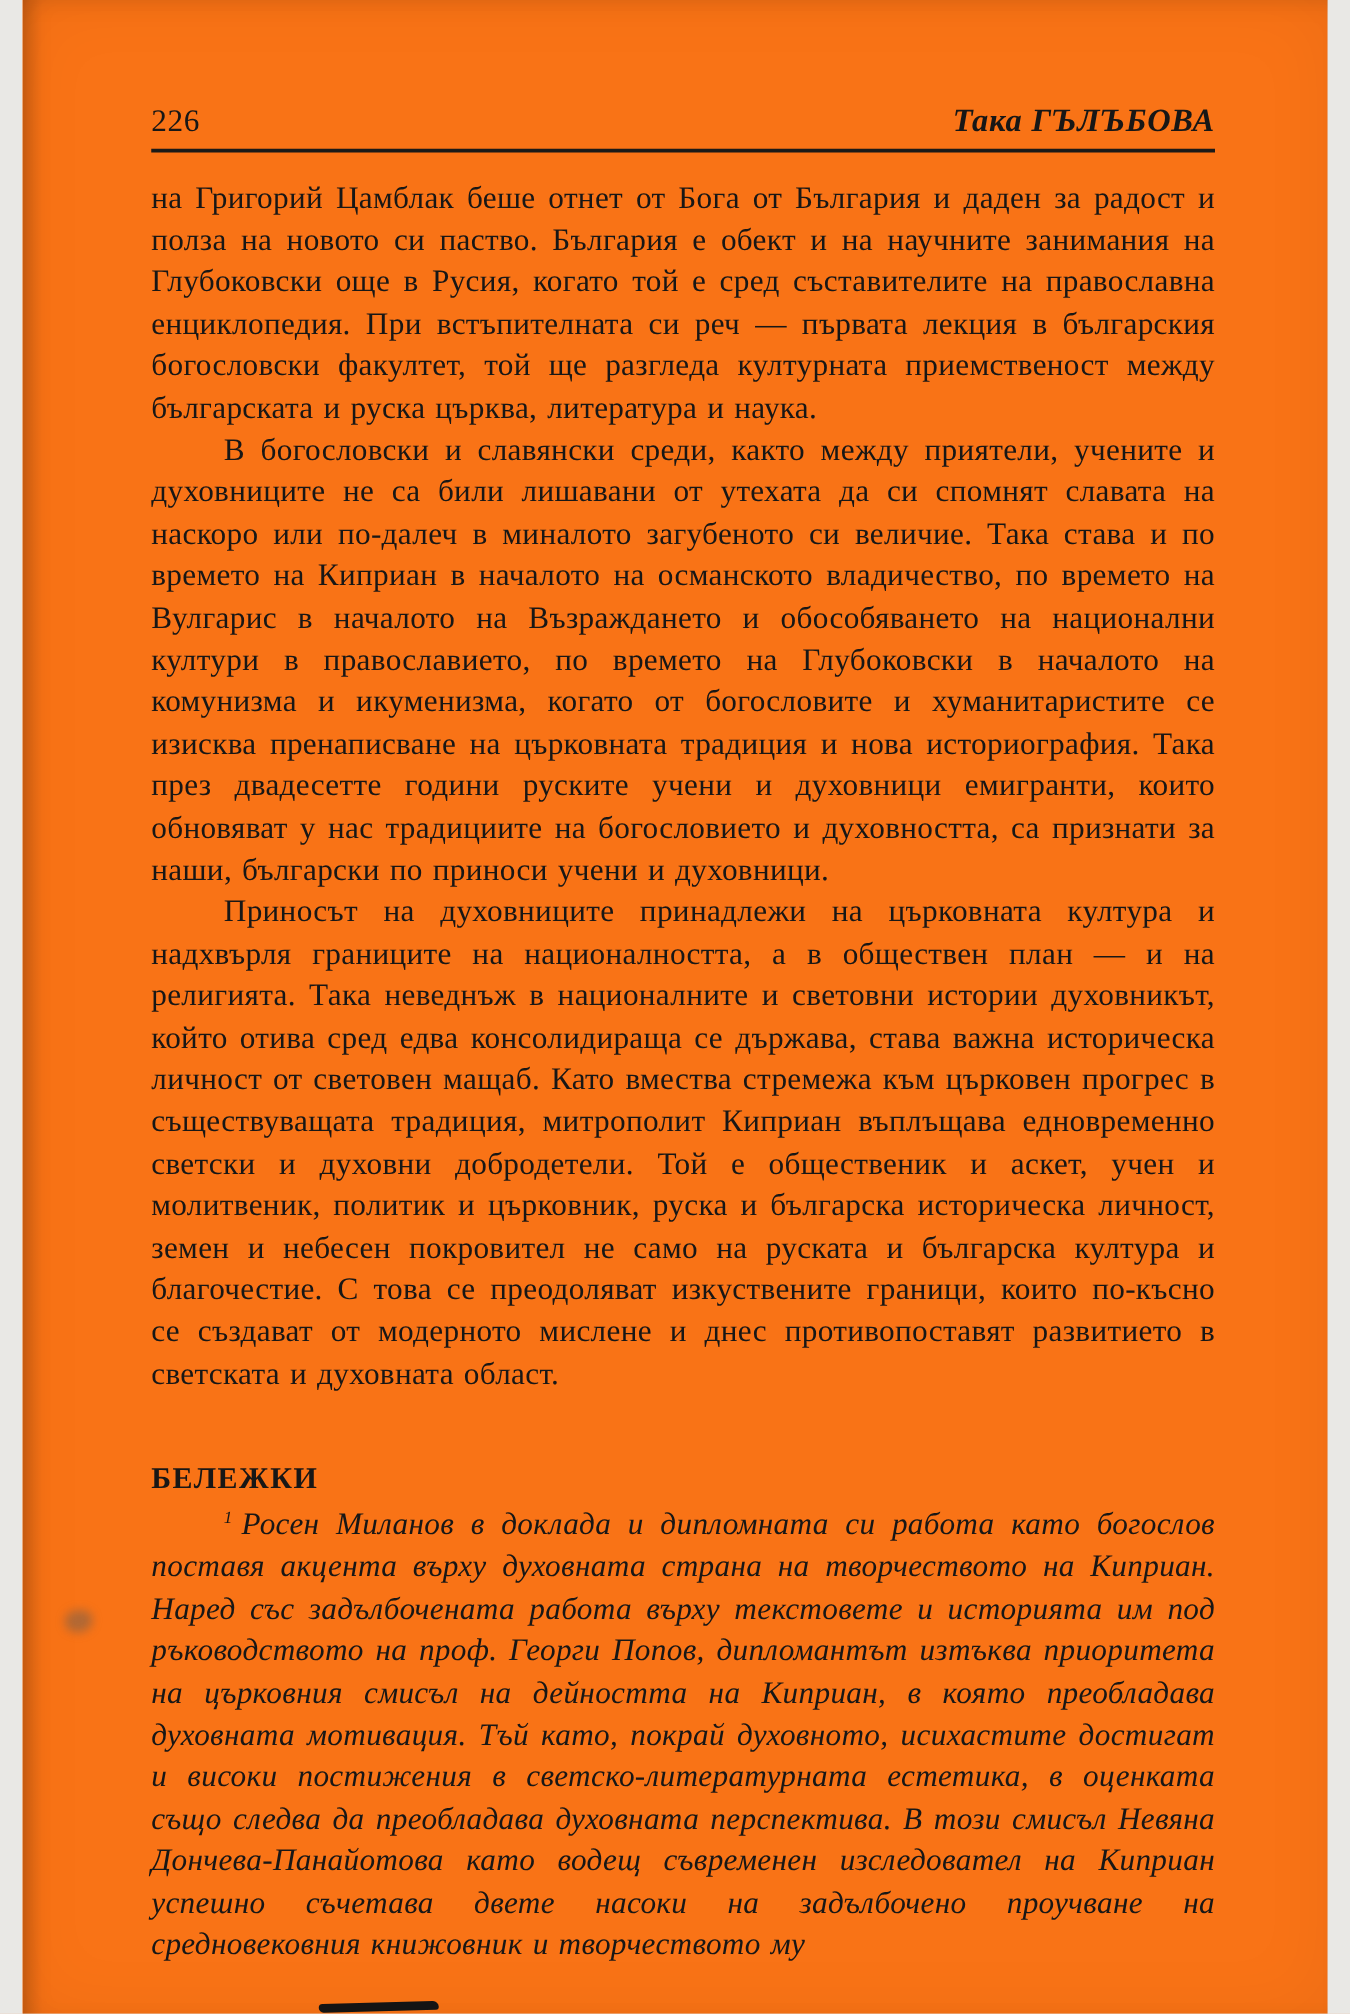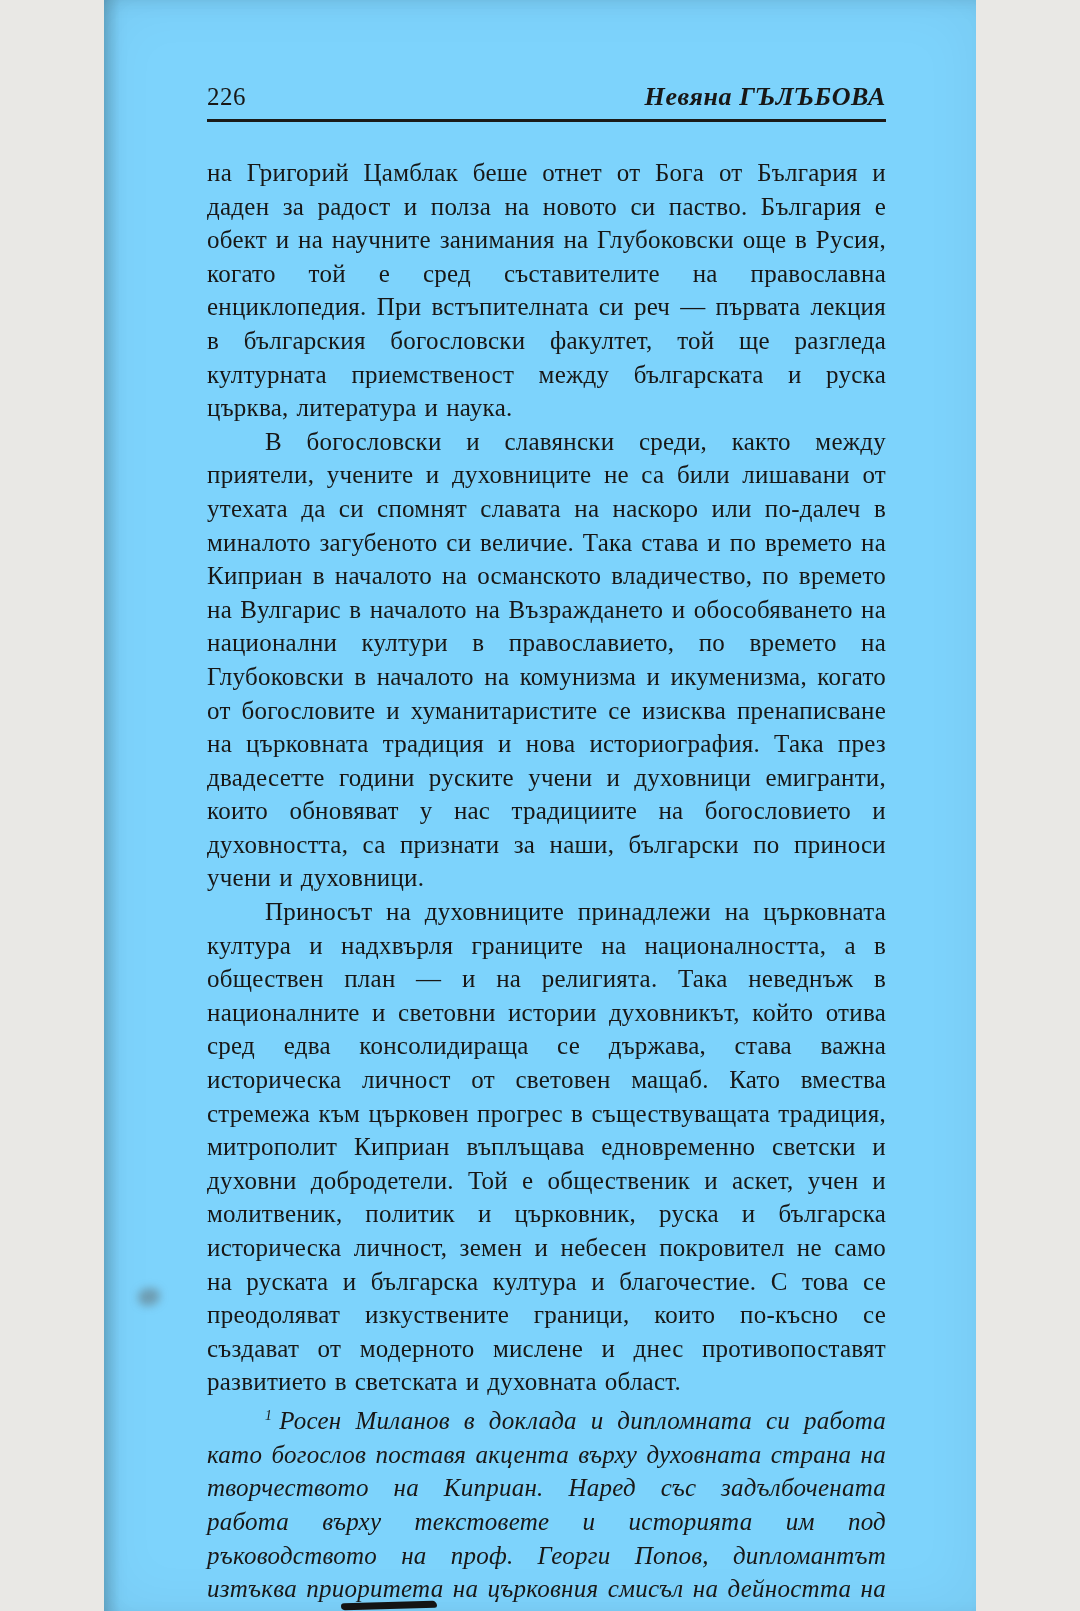--- a/index.html
+++ b/index.html
@@ -2,24 +2,24 @@
 <html lang="bg"><head>
 <meta charset="utf-8">
 <style>
   html, body {
     margin: 0;
     padding: 0;
     background: #e9e8e5;
   }
   .sheet {
     position: relative;
-    width: 872px;
+    width: 1044px;
     height: 1611px;
     margin: 0 auto;
-    background: #7dd3fc;
+    background: #f97316;
     box-sizing: border-box;
     padding: 82px 90px 0 103px;
     box-shadow:
       inset 0 0 60px rgba(0,0,0,0.05),
       inset 14px 0 22px -12px rgba(0,0,0,0.16),
       inset 0 14px 20px -12px rgba(0,0,0,0.08);
     font-family: "Liberation Serif", "DejaVu Serif", serif;
     color: #181716;
     overflow: hidden;
   }
@@ -37,21 +37,21 @@
     font-weight: 700;
     font-style: italic;
     letter-spacing: 0.6px;
   }
   .header-rule {
     height: 0;
     border-bottom: 3px solid #1b1a18;
     margin-top: 7px;
   }
   .body-text {
-    margin-top: 34px;
+    margin-top: 20px;
   }
   .body-text p {
     margin: 0;
     font-size: 25px;
     line-height: 33.6px;
     text-align: justify;
     letter-spacing: 0.25px;
     text-indent: 58px;
     word-spacing: 1.5px;
   }
@@ -112,31 +112,32 @@
 </style>
 </head>
 <body>
 
 <div class="sheet">
 
   <div class="edge-shadow-left"></div>
 
   <header class="page-header">
     <span class="page-number">226</span>
-    <span class="running-head">Невяна ГЪЛЪБОВА</span>
+    <span class="running-head">Така ГЪЛЪБОВА</span>
   </header>
 
   <div class="header-rule"></div>
 
   <main class="body-text">
     <p class="noindent">на Григорий Цамблак беше отнет от Бога от България и даден за радост и полза на новото си паство. България е обект и на научните занимания на Глубоковски още в Русия, когато той е сред съставителите на православна енциклопедия. При встъпителната си реч — първата лекция в българския богословски факултет, той ще разгледа културната приемственост между българската и руска църква, литература и наука.</p>
     <p>В богословски и славянски среди, както между приятели, учените и духовниците не са били лишавани от утехата да си спомнят славата на наскоро или по-далеч в миналото загубеното си величие. Така става и по времето на Киприан в началото на османското владичество, по времето на Вулгарис в началото на Възраждането и обособяването на национални култури в православието, по времето на Глубоковски в началото на комунизма и икуменизма, когато от богословите и хуманитаристите се изисква пренаписване на църковната традиция и нова историография. Така през двадесетте години руските учени и духовници емигранти, които обновяват у нас традициите на богословието и духовността, са признати за наши, български по приноси учени и духовници.</p>
     <p>Приносът на духовниците принадлежи на църковната култура и надхвърля границите на националността, а в обществен план — и на религията. Така неведнъж в националните и световни истории духовникът, който отива сред едва консолидираща се държава, става важна историческа личност от световен мащаб. Като вмества стремежа към църковен прогрес в съществуващата традиция, митрополит Киприан въплъщава едновременно светски и духовни добродетели. Той е общественик и аскет, учен и молитвеник, политик и църковник, руска и българска историческа личност, земен и небесен покровител не само на руската и българска култура и благочестие. С това се преодоляват изкуствените граници, които по-късно се създават от модерното мислене и днес противопоставят развитието в светската и духовната област.</p>
 
     <section>
+      <h2 class="notes-heading">БЕЛЕЖКИ</h2>
       <p class="footnote"><sup>1</sup><span>Росен Миланов в доклада и дипломната си работа като богослов поставя акцента върху духовната страна на творчеството на Киприан. Наред със задълбочената работа върху текстовете и историята им под ръководството на проф. Георги Попов, дипломантът изтъква приоритета на църковния смисъл на дейността на Киприан, в която преобладава духовната мотивация. Тъй като, покрай духовното, исихастите достигат и високи постижения в светско-литературната естетика, в оценката също следва да преобладава духовната перспектива. В този смисъл Невяна Дончева-Панайотова като водещ съвременен изследовател на Киприан успешно съчетава двете насоки на задълбочено проучване на средновековния книжовник и творчеството му</span></p>
     </section>
   </main>
 
   <div class="smudge-left"></div>
   <div class="mark-bottom"></div>
 
 </div>
 
 </body></html>

